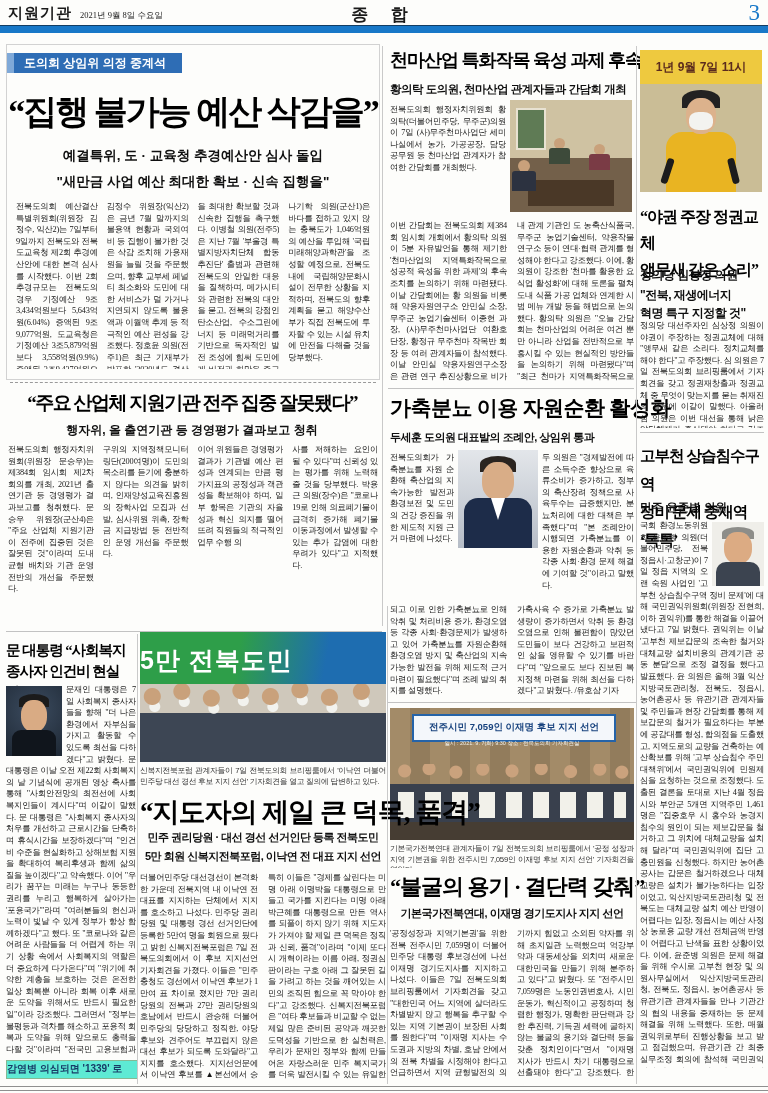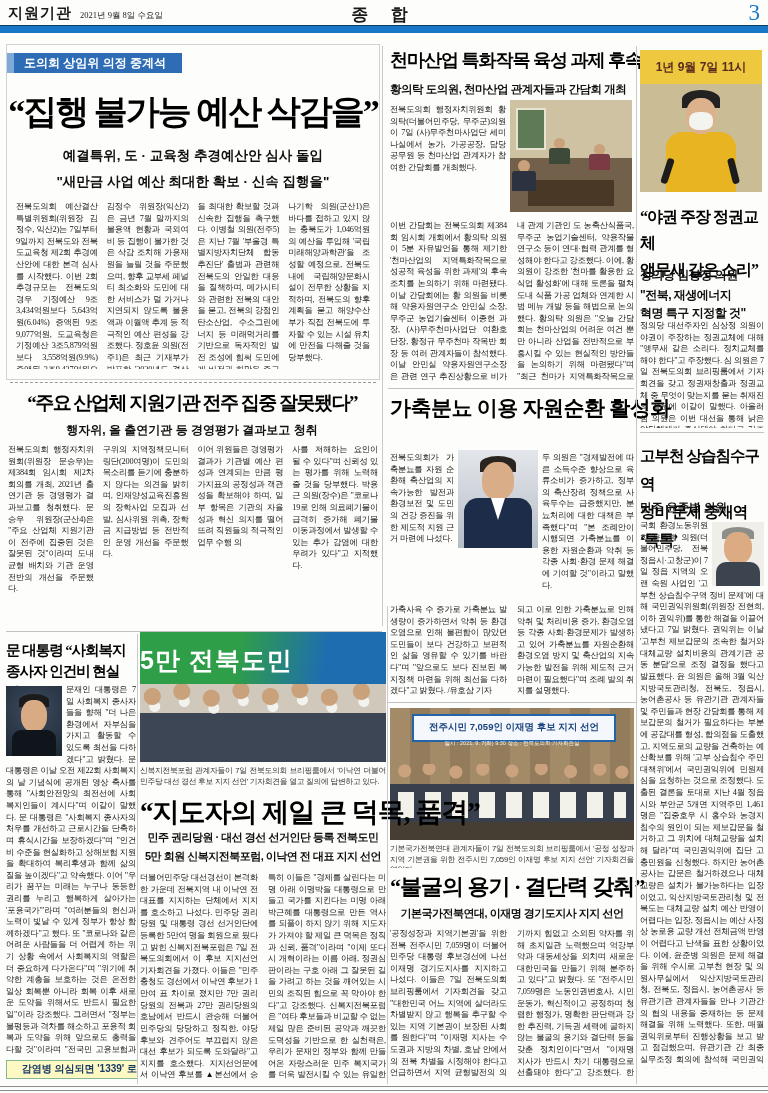--- a/index.html
+++ b/index.html
@@ -105,22 +105,22 @@
   .photoF .faceF{position:absolute;left:12px;top:10px;width:28px;height:32px;border-radius:45%;background:#dcab83;}
   .photoF .hairF{position:absolute;left:10px;top:5px;width:32px;height:12px;border-radius:50% 50% 0 0;background:#8d8d89;}
   .photoF .suitF{position:absolute;left:4px;top:40px;width:44px;height:24px;border-radius:10px 10px 0 0;background:#3c4450;}
   
   .headG{position:absolute;left:6px;top:640px;width:130px;font-size:14.5px;line-height:1.45;letter-spacing:-1px;}
   .bodyG{position:absolute;left:6px;top:684px;width:130px;height:372px;}
   .photoG{float:left;width:56px;height:70px;margin:2px 4px 2px 0;position:relative;background:radial-gradient(circle at 50% 35%,#3c4c60,#1d2733);overflow:hidden;}
   .photoG .faceG{position:absolute;left:15px;top:14px;width:26px;height:32px;border-radius:45%;background:#d9ab84;}
   .photoG .hairG{position:absolute;left:13px;top:8px;width:30px;height:13px;border-radius:50% 50% 0 0;background:#1b1b1b;}
   .photoG .suitG{position:absolute;left:6px;top:44px;width:44px;height:26px;border-radius:9px 9px 0 0;background:#10151c;}
-  .bannerG{position:absolute;left:6px;top:1060px;width:130px;height:17px;background:#fef9c3;border:1px solid #86b894;
-      color:#173a66;font-family:"Liberation Sans",sans-serif;font-weight:bold;font-size:10px;line-height:15px;text-align:right;
+  .bannerG{position:absolute;left:6px;top:1060px;width:130px;height:17px;background:#5eead4;border:1px solid #86b894;
+      color:#173a66;font-family:"Liberation Sans",sans-serif;font-weight:bold;font-size:10px;line-height:15px;text-align:left;
       white-space:nowrap;overflow:hidden;}
   
   .photoH{left:140px;top:632px;width:246px;height:130px;background:#cfc8bb;}
   .photoH .bannerH{position:absolute;left:0;top:0;width:100%;height:52px;background:linear-gradient(100deg,#2e9e49 0 40%,#1e6db0 75%);
       color:#fff;font-family:"Liberation Sans",sans-serif;font-weight:bold;font-size:25px;letter-spacing:1px;
       line-height:56px;text-align:left;box-sizing:border-box;white-space:nowrap;overflow:hidden;}
   .photoH .crowdH{position:absolute;left:0;bottom:0;width:100%;height:84px;
       background-image:radial-gradient(circle at 5% 22%,#c9a17b 0 8px,rgba(0,0,0,0) 9px),radial-gradient(circle at 17% 16%,#c9a17b 0 8px,rgba(0,0,0,0) 9px),radial-gradient(circle at 29% 24%,#c9a17b 0 8px,rgba(0,0,0,0) 9px),radial-gradient(circle at 41% 15%,#c9a17b 0 8px,rgba(0,0,0,0) 9px),radial-gradient(circle at 53% 22%,#c9a17b 0 8px,rgba(0,0,0,0) 9px),radial-gradient(circle at 65% 14%,#c9a17b 0 8px,rgba(0,0,0,0) 9px),radial-gradient(circle at 77% 23%,#c9a17b 0 8px,rgba(0,0,0,0) 9px),radial-gradient(circle at 90% 16%,#c9a17b 0 8px,rgba(0,0,0,0) 9px),radial-gradient(circle at 6% 34%,#f2f2ee 0 5px,rgba(0,0,0,0) 6px),radial-gradient(circle at 18% 28%,#f2f2ee 0 5px,rgba(0,0,0,0) 6px),radial-gradient(circle at 30% 36%,#f2f2ee 0 5px,rgba(0,0,0,0) 6px),radial-gradient(circle at 42% 27%,#f2f2ee 0 5px,rgba(0,0,0,0) 6px),radial-gradient(circle at 54% 34%,#f2f2ee 0 5px,rgba(0,0,0,0) 6px),radial-gradient(circle at 66% 26%,#f2f2ee 0 5px,rgba(0,0,0,0) 6px),radial-gradient(circle at 78% 35%,#f2f2ee 0 5px,rgba(0,0,0,0) 6px),radial-gradient(circle at 91% 28%,#f2f2ee 0 5px,rgba(0,0,0,0) 6px),linear-gradient(180deg,rgba(0,0,0,0) 0 42%,#3d4654 42%);}
   .capH{position:absolute;left:140px;top:766px;width:246px;height:24px;}
   .headH{position:absolute;left:140px;top:794px;width:246px;text-align:center;font-size:27px;letter-spacing:-1px;white-space:nowrap;}
@@ -188,34 +188,35 @@
   <div class="bodyC">
     <div class="cols">
       <div class="bodytext">이번 간담회는 전북도의회 제384회 임시회 개회에서 황의탁 의원이 5분 자유발언을 통해 제기한 '천마산업의 지역특화작목으로 성공적 육성을 위한 과제'의 후속 조치를 논의하기 위해 마련됐다. 이날 간담회에는 황 의원을 비롯해 약용자원연구소 안민실 소장, 무주군 농업기술센터 이종헌 과장, (사)무주천마사업단 여환호 단장, 황정규 무주천마 작목반 회장 등 여러 관계자들이 참석했다. 이날 안민실 약용자원연구소장은 관련 연구 추진상황으로 비가림 재배, 연작장해경감, 배양토 개발 등의 중점 과제와 노지 대비 수량 증수, 부패율 감소 등의 세부 목표에 대해 설명했다. 이에 황 의원은 현재 시급한 과제인 ▲유성자마 생산시설 확충 ▲무병자마 생산기술 도입 ▲가공제품 유통망 개선 등과 충분히 연계돼야 하고, 도</div>
       <div class="bodytext">내 관계 기관인 도 농축산식품국, 무주군 농업기술센터, 약용작물연구소 등이 연대·협력 관계를 형성해야 한다고 강조했다. 이에, 황 의원이 강조한 '천마를 활용한 요식업 활성화'에 대해 토론을 펼쳐 도내 식품 가공 업체와 연계한 시범 메뉴 개발 등을 해법으로 논의했다. 황의탁 의원은 "오늘 간담회는 천마산업의 어려운 여건 뿐만 아니라 산업을 전반적으로 부흥시킬 수 있는 현실적인 방안들을 논의하기 위해 마련됐다"며 "최근 천마가 지역특화작목으로 지정된만큼, 사업 효과의 극대화를 위해 관계자들과 소통·협력할 수 있는 자리를 정기적으로 만들겠다"고 밝혔다.   /유호삼 기자</div>
     </div>
   </div>
 
   <div class="hline" style="left:388px;top:388px;width:246px;"></div>
 
   <div class="headD serifhead">가축분뇨 이용 자원순환 활성화</div>
+  <div class="subD subhead">두세훈 도의원 대표발의 조례안, 상임위 통과</div>
   <div class="rowD">
     <div class="c1D bodytext">전북도의회가 가축분뇨를 자원 순환해 축산업의 지속가능한 발전과 환경보전 및 도민의 건강 증진을 위한 제도적 지원 근거 마련에 나섰다.</div>
     <div class="c2D bodytext">두 의원은 "경제발전에 따른 소득수준 향상으로 육류소비가 증가하고, 정부의 축산장려 정책으로 사육두수는 급증했지만, 분뇨처리에 대한 대책은 부족했다"며 "본 조례안이 시행되면 가축분뇨를 이용한 자원순환과 악취 등 각종 사회·환경 문제 해결에 기여할 것"이라고 말했다.</div>
   </div>
   <div class="photo photoD">
     <div class="hair"></div>
     <div class="face"></div>
     <div class="suit"></div>
     <div class="shirt"></div>
   </div>
   <div class="contD">
     <div class="cols">
+      <div class="bodytext">되고 이로 인한 가축분뇨로 인해 악취 및 처리비용 증가, 환경오염 등 각종 사회·환경문제가 발생하고 있어 가축분뇨를 자원순환해 환경오염 방지 및 축산업의 지속가능한 발전을 위해 제도적 근거마련이 필요했다"며 조례 발의 취지를 설명했다.</div>
       <div class="bodytext">가축사육 수 증가로 가축분뇨 발생량이 증가하면서 악취 등 환경오염으로 인해 불편함이 많았던 도민들이 보다 건강하고 보편적인 삶을 영유할 수 있기를 바란다"며 "앞으로도 보다 진보된 복지정책 마련을 위해 최선을 다하겠다"고 밝혔다.   /유호삼 기자</div>
-      <div class="bodytext">되고 이로 인한 가축분뇨로 인해 악취 및 처리비용 증가, 환경오염 등 각종 사회·환경문제가 발생하고 있어 가축분뇨를 자원순환해 환경오염 방지 및 축산업의 지속가능한 발전을 위해 제도적 근거마련이 필요했다"며 조례 발의 취지를 설명했다.</div>
     </div>
   </div>
 
   <div class="hline" style="left:388px;top:702px;width:248px;"></div>
 
   <div class="photo photoI">
     <div class="floor"></div>
     <div class="crowd"></div>
     <div class="placards"></div>
     <div class="bannerI">전주시민 7,059인 이재명 후보 지지 선언</div>

